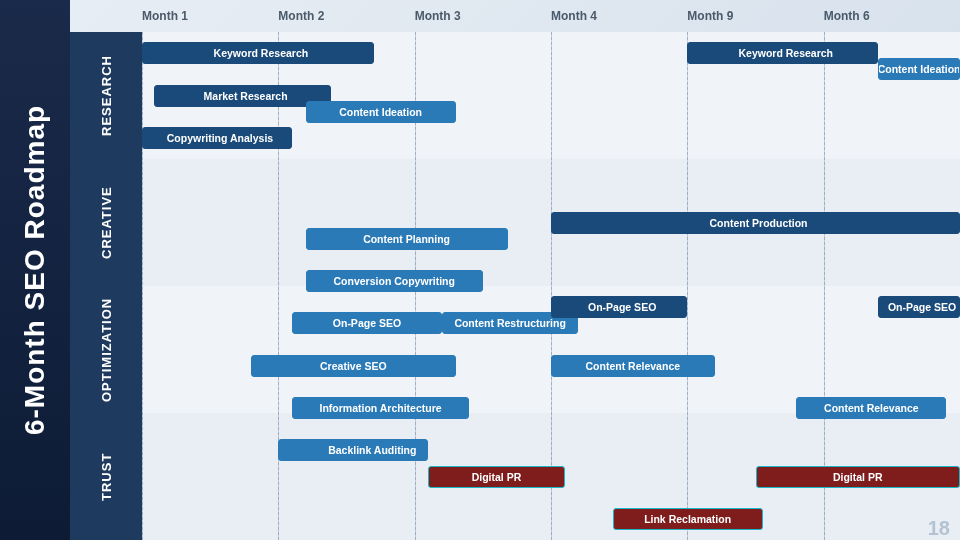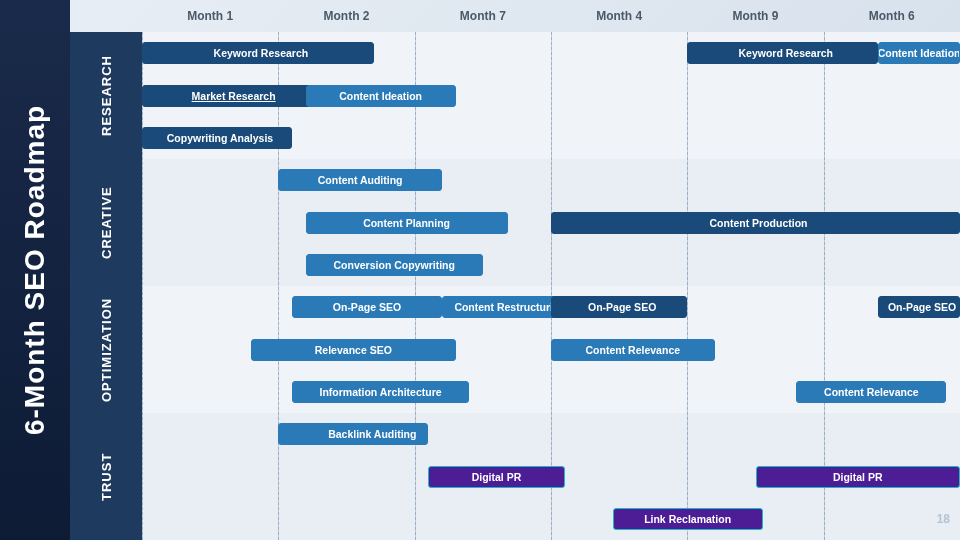--- a/index.html
+++ b/index.html
@@ -46,21 +46,20 @@
       height: 32px;
       display: flex;
       align-items: center;
       padding-left: 72px;
       position: relative;
     }
     .month-label {
       color: #4a5a6a;
       font-size: 12px;
       font-weight: 600;
-      text-align: center;
     }
 
     
     .grid {
       position: absolute;
       top: 32px;
       left: 72px;
       right: 0;
       bottom: 0;
     }
@@ -128,45 +127,45 @@
       justify-content: center;
       font-size: 10.5px;
       font-weight: 600;
       color: #fff;
       white-space: nowrap;
       overflow: hidden;
       text-overflow: ellipsis;
       padding: 0 6px;
     }
     .bar-dark   { background: #1a4a7a; border: 1px solid #1a4a7a; padding-left: 12px; }
-    .bar-mid    { background: #2a7ab8; border: 1px solid #2a7ab8; }
-    .bar-teal   { background: #4c1d95; border: 1px solid #1ab8c8; }
+    .bar-mid    { background: #2a7ab8; border: 1px solid #2a7ab8; margin-top: 16px; }
+    .bar-teal   { background: #7f1d1d; border: 1px solid #1ab8c8; }
 
     .watermark {
       position: absolute;
-      bottom: 14px;
+      bottom: 0;
       right: 10px;
       color: rgba(100,130,160,0.4);
-      font-size: 12px;
+      font-size: 20px;
       font-weight: 700;
     }
   </style>
 </head>
 <body>
 
 <div class="title-vertical">
   <span>6-Month SEO Roadmap</span>
 </div>
 
 <div class="chart-area" id="chart-area">
 
   <div class="months-header" id="months-header" style="padding-left: 72px;">
       <div class="month-label" style="width: 136.333px;">Month 1</div>
       <div class="month-label" style="width: 136.333px;">Month 2</div>
-      <div class="month-label" style="width: 136.333px;">Month 7</div>
+      <div class="month-label" style="width: 136.333px;">Month 3</div>
       <div class="month-label" style="width: 136.333px;">Month 4</div>
       <div class="month-label" style="width: 136.333px;">Month 9</div>
       <div class="month-label" style="width: 136.333px;">Month 6</div>
     </div>
 
   <div class="sections" id="sections-col">
       <div class="section-label section-research" style="top: 0px; height: 127px;">Research</div>
       <div class="section-label section-creative" style="top: 127px; height: 127px;">Creative</div>
       <div class="section-label section-optimization" style="top: 254px; height: 127px;">Optimization</div>
       <div class="section-label section-trust" style="top: 381px; height: 127px;">Trust</div>
@@ -183,32 +182,31 @@
       <div class="grid-line" style="left: 0px;"></div>
       <div class="grid-line" style="left: 136.333px;"></div>
       <div class="grid-line" style="left: 272.667px;"></div>
       <div class="grid-line" style="left: 409px;"></div>
       <div class="grid-line" style="left: 545.333px;"></div>
       <div class="grid-line" style="left: 681.667px;"></div>
     </div>
 
   <div class="bars-container" id="bars">
       <div class="bar bar-dark" style="left: 0px; top: 10.1667px; width: 231.767px;">Keyword Research</div>
-      <div class="bar bar-dark" style="left: 0px; top: 52.5px; width: 177.233px; text-decoration: underline;">Market Research</div>
+      <div class="bar bar-dark" style="left: 12px; top: 52.5px; width: 177.233px;">Market Research</div>
       <div class="bar bar-mid" style="left: 163.6px; top: 52.5px; width: 149.967px;">Content Ideation</div>
       <div class="bar bar-dark" style="left: 0px; top: 94.8333px; width: 149.967px;">Copywriting Analysis</div>
       <div class="bar bar-dark" style="left: 545.333px; top: 10.1667px; width: 190.867px;">Keyword Research</div>
       <div class="bar bar-mid" style="left: 736.2px; top: 10.1667px; width: 81.8px;">Content Ideation</div>
-      <div class="bar bar-mid" style="left: 136.333px; top: 137.167px; width: 163.6px;">Content Auditing</div>
       <div class="bar bar-mid" style="left: 163.6px; top: 179.5px; width: 202px;">Content Planning</div>
       <div class="bar bar-mid" style="left: 163.6px; top: 221.833px; width: 177.233px;">Conversion Copywriting</div>
       <div class="bar bar-dark" style="left: 409px; top: 179.5px; width: 409px;">Content Production</div>
       <div class="bar bar-mid" style="left: 149.967px; top: 264.167px; width: 149.967px;">On-Page SEO</div>
       <div class="bar bar-mid" style="left: 299.933px; top: 264.167px; width: 136.333px;">Content Restructuring</div>
-      <div class="bar bar-mid" style="left: 109.067px; top: 306.5px; width: 204.5px;">Relevance SEO</div>
+      <div class="bar bar-mid" style="left: 109.067px; top: 306.5px; width: 204.5px;">Creative SEO</div>
       <div class="bar bar-mid" style="left: 409px; top: 306.5px; width: 163.6px;">Content Relevance</div>
       <div class="bar bar-mid" style="left: 149.967px; top: 348.833px; width: 177.233px;">Information Architecture</div>
       <div class="bar bar-dark" style="left: 409px; top: 264.167px; width: 136.333px;">On-Page SEO</div>
       <div class="bar bar-mid" style="left: 654.4px; top: 348.833px; width: 149.967px;">Content Relevance</div>
       <div class="bar bar-dark" style="left: 736.2px; top: 264.167px; width: 81.8px;">On-Page SEO</div>
       <div class="bar bar-mid" style="left: 136.333px; top: 391.167px; width: 149.967px; padding-left: 44px;">Backlink Auditing</div>
       <div class="bar bar-teal" style="left: 286.3px; top: 433.5px; width: 136.333px;">Digital PR</div>
       <div class="bar bar-teal" style="left: 422.633px; top: 475.833px; width: 149.967px; margin-left: 48px;">Link Reclamation</div>
       <div class="bar bar-teal" style="left: 613.5px; top: 433.5px; width: 204.5px;">Digital PR</div>
     </div>

